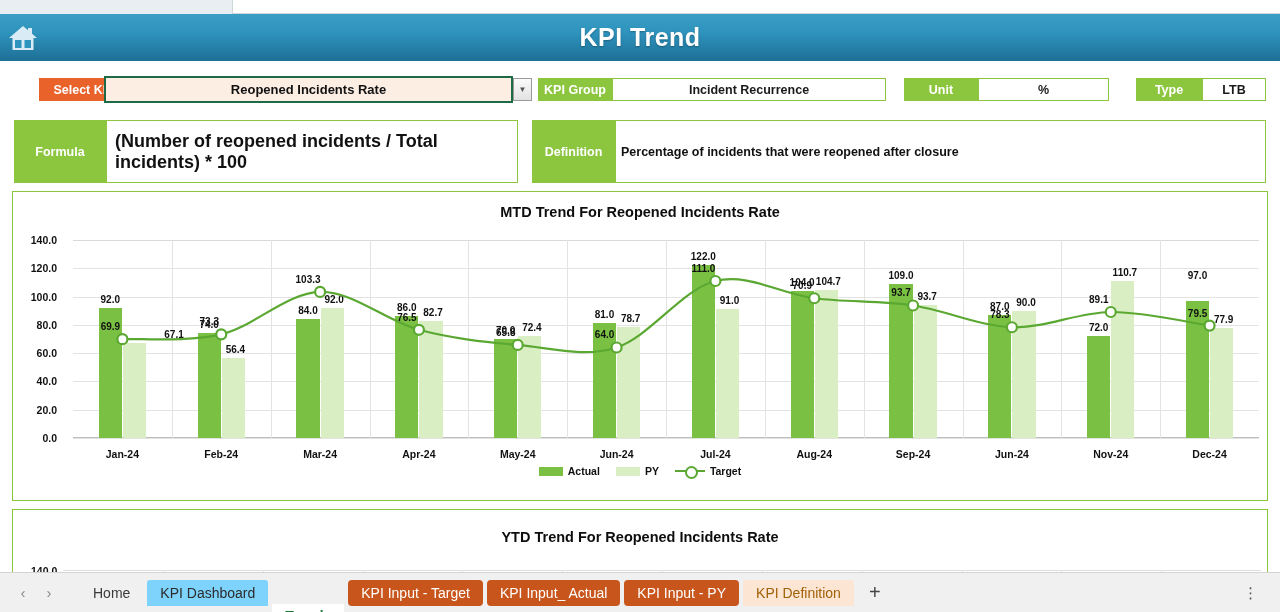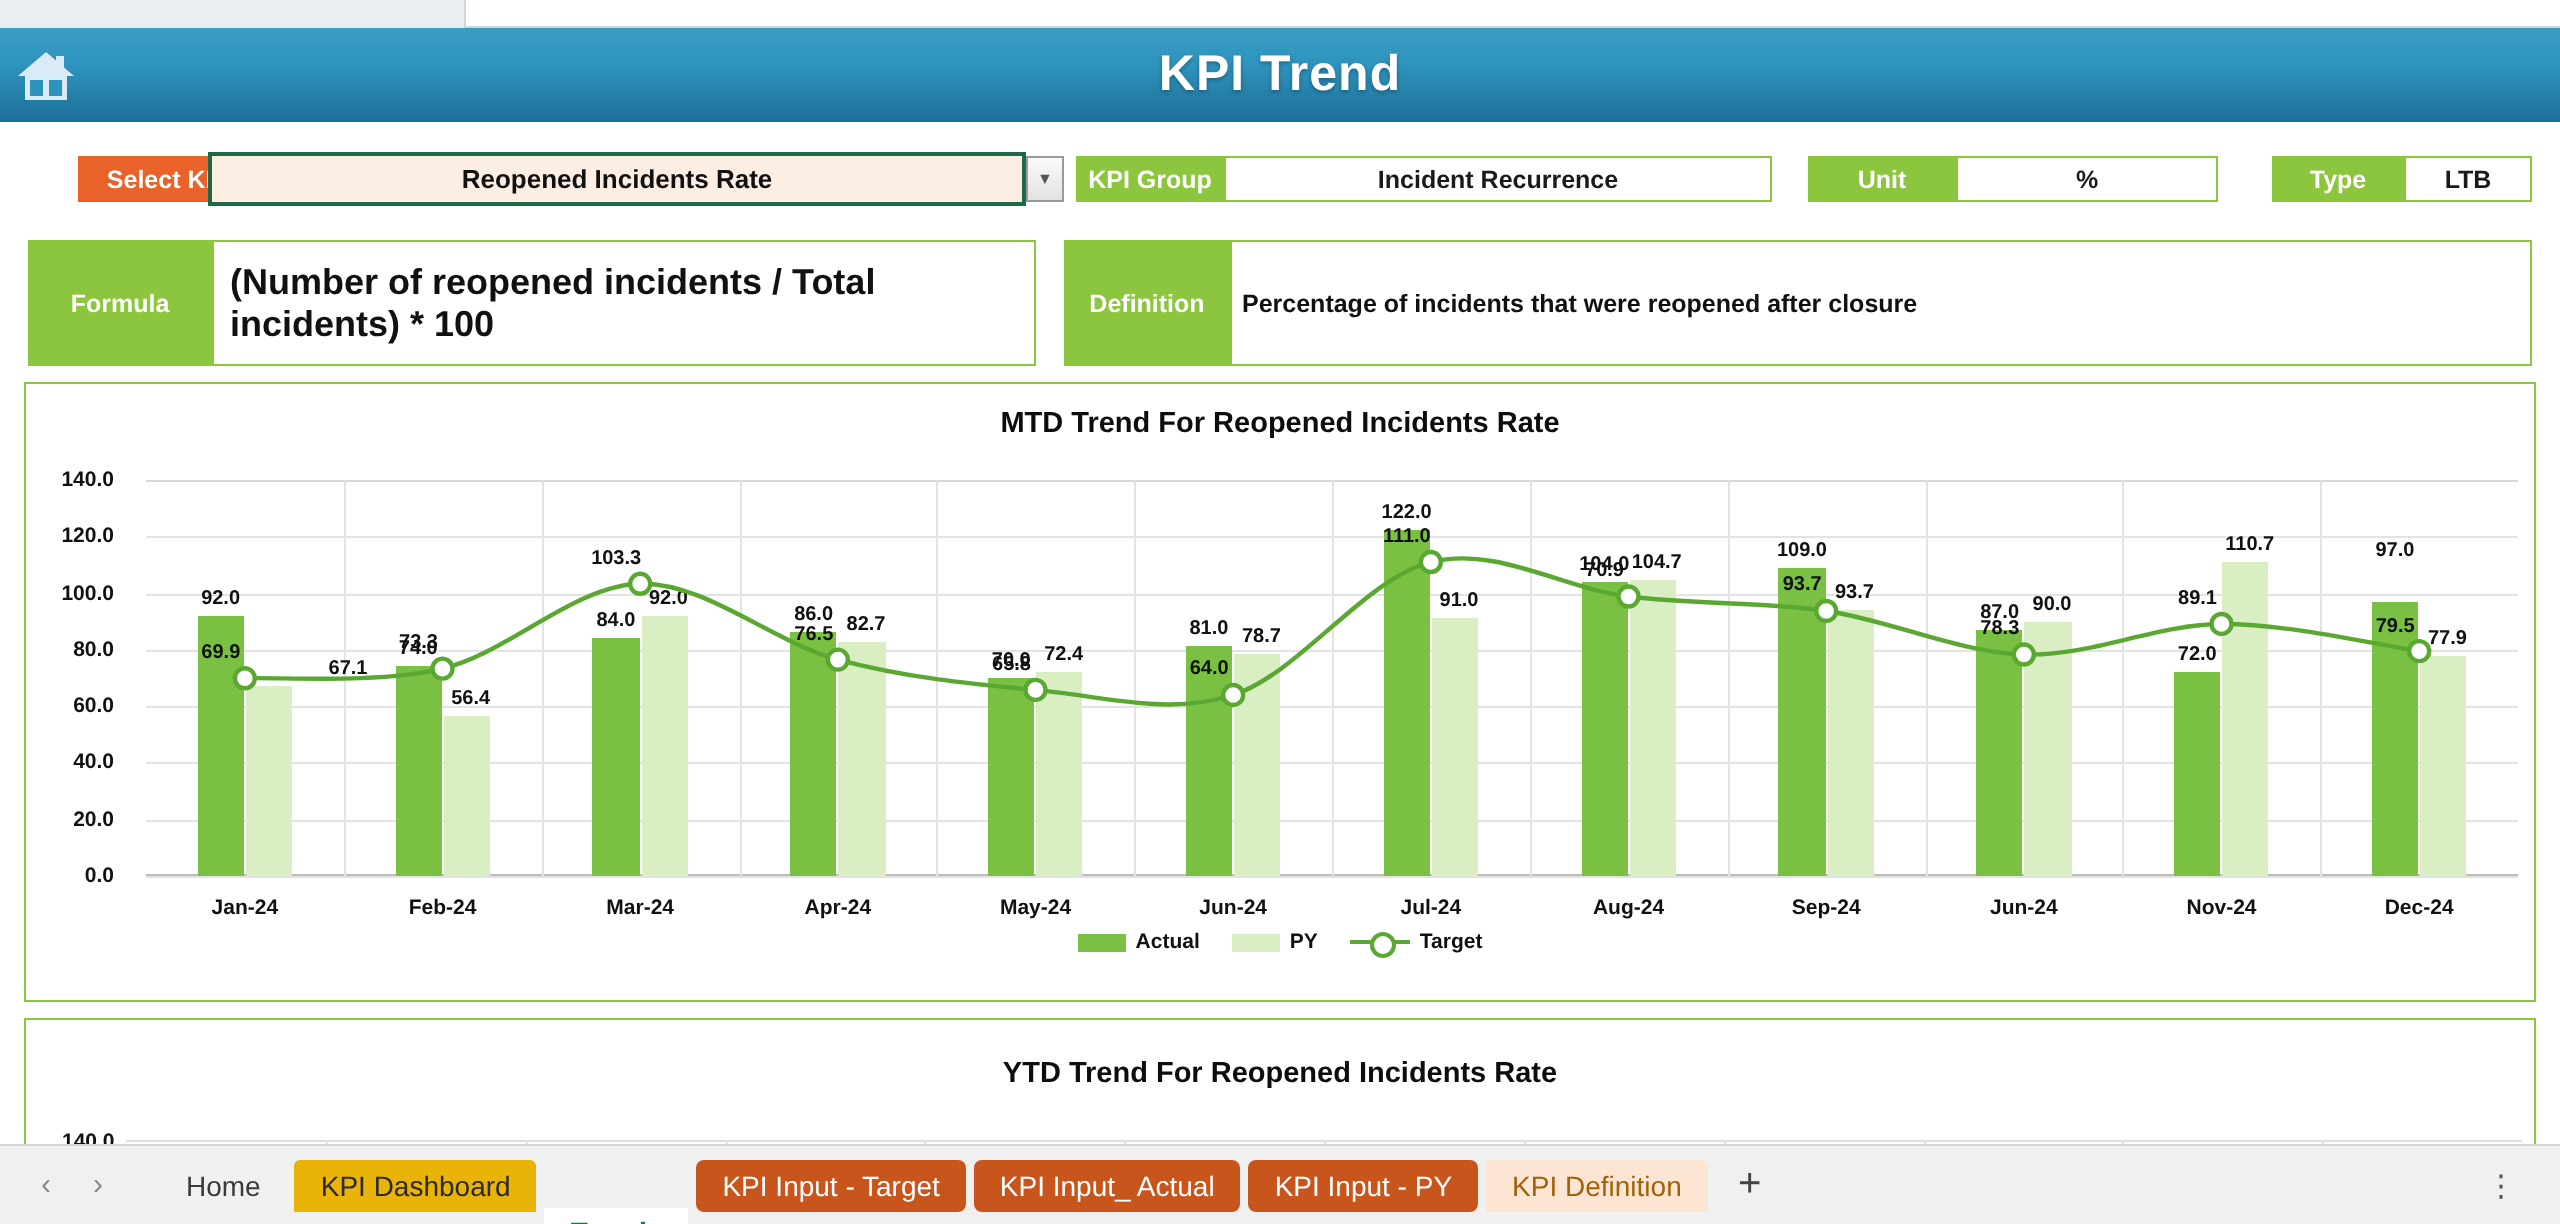--- a/index.html
+++ b/index.html
@@ -159,21 +159,21 @@
   .navbtn {
     width:26px; height:26px; display:flex; align-items:center; justify-content:center;
     color:#8a8a8a; font-size:15px;
   }
   .sheet-tab {
     height:26px; padding:0 13px; display:flex; align-items:center;
     font-size:14px; color:#2b2b2b; border-radius:3px 3px 0 0; margin-right:4px;
     white-space:nowrap;
   }
   .sheet-tab.plain { color:#3a3a3a; }
-  .sheet-tab.pink { background:#eab308; color:#2b2b2b; }
+  .sheet-tab.pink { background:#7dd3fc; color:#2b2b2b; }
   .sheet-tab.active {
     background:#ffffff; color:#1a7a3c; font-weight:bold;
     border-bottom:2px solid #1f7a45; border-radius:0;margin-top:48px;
   }
   .sheet-tab.orange { background:#c8551b; color:#ffffff; border-radius:4px; }
   .sheet-tab.peach { background:#fde5d4; color:#a16207; }
   #add-sheet { width:34px; display:flex; align-items:center; justify-content:center; font-size:20px; color:#444; }
   #tab-kebab { position:absolute; right:22px; color:#555; font-size:15px; letter-spacing:0; }
 </style>
 </head>

